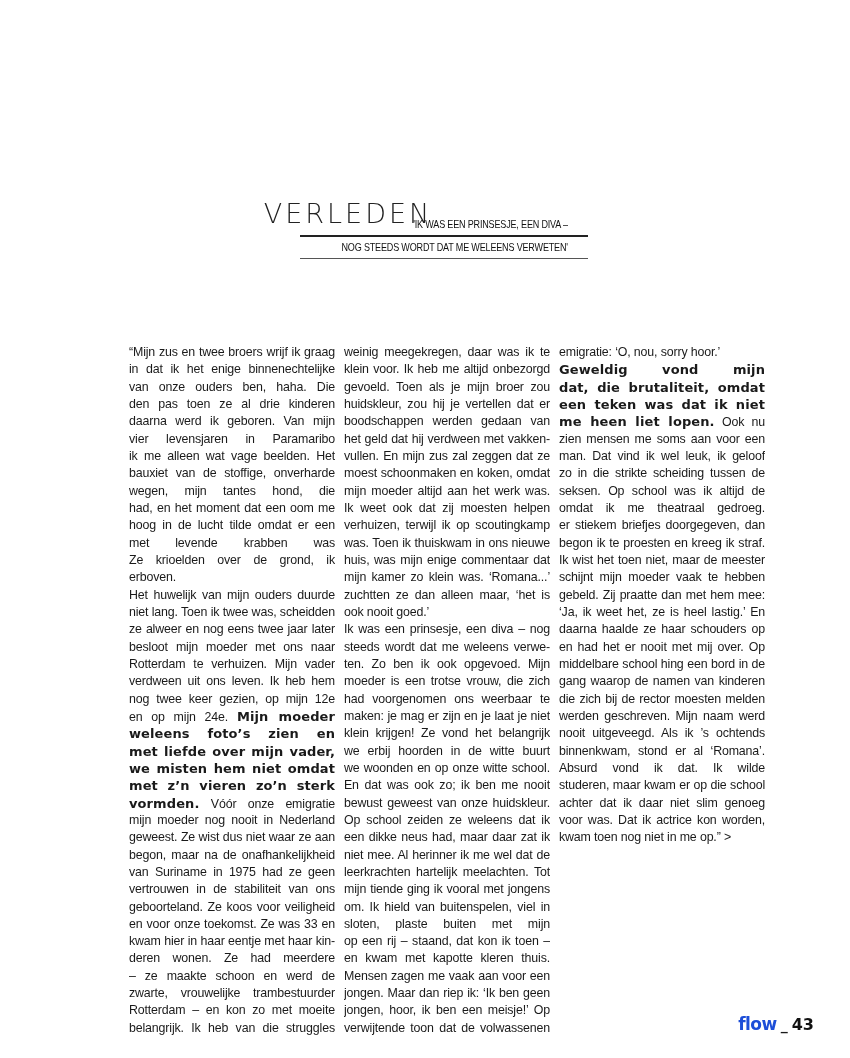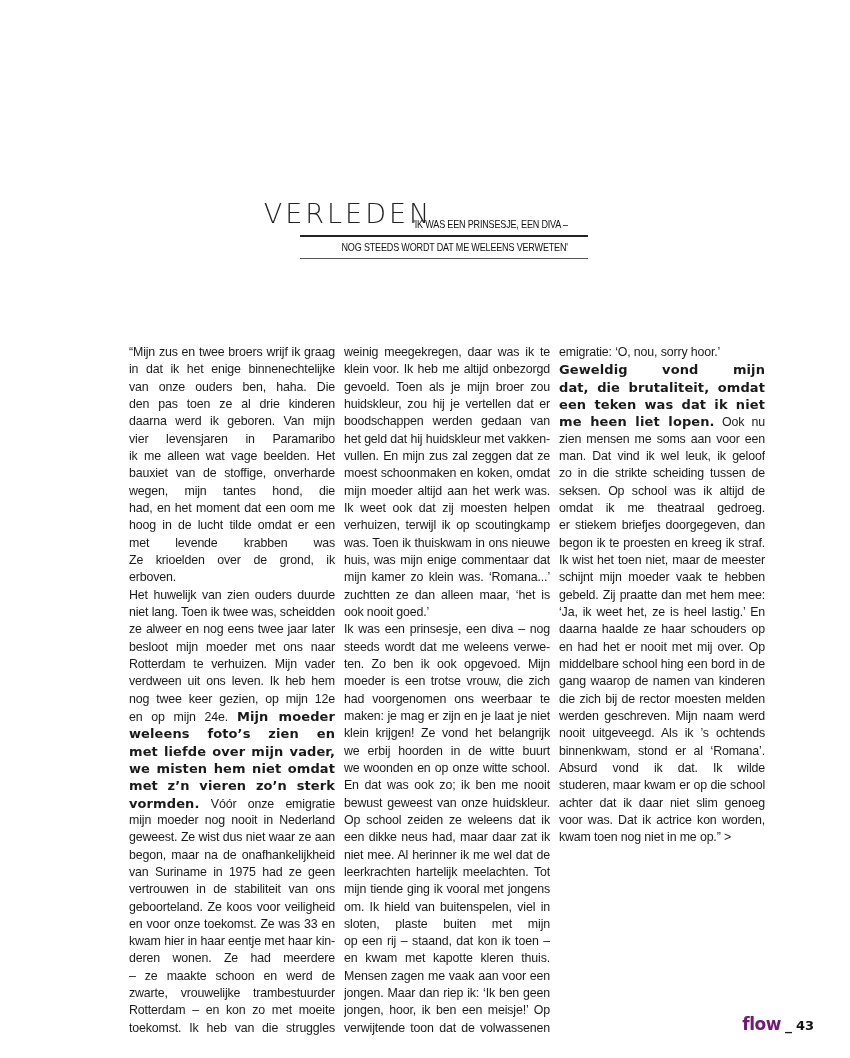--- a/index.html
+++ b/index.html
@@ -11,23 +11,23 @@
   .pull { position: absolute; left: 300px; width: 288px; top: 214px; text-align: right; }
   .pull .ln { font-family: "Liberation Sans", sans-serif; font-size: 10.5px; letter-spacing: -0.2px;
               line-height: 21px; height: 21px; color: #111; transform: scaleX(0.86); }
   .pull .rule { height: 1.5px; background: #222; }
   .pull .rule.grey { background: #555; }
   .col { position: absolute; top: 344px; width: 206px; font-size: 12.4px; line-height: 17.33px; }
   .col .line { white-space: nowrap; height: 17.33px; letter-spacing: -0.15px; }
   .col .line.j { text-align: justify; text-align-last: justify; white-space: normal; overflow: hidden; }
   .b { font-family: "DejaVu Sans", sans-serif; font-weight: bold; font-size: 13px; letter-spacing: 0.1px; }
   .footer { position: absolute; right: 36px; top: 1014px; display: flex; align-items: baseline; gap: 4px; }
-  .logo { font-family: "DejaVu Sans", sans-serif; font-weight: bold; font-size: 17px; letter-spacing: -0.5px; color: #701a75; }
+  .logo { font-family: "DejaVu Sans", sans-serif; font-weight: bold; font-size: 17px; letter-spacing: -0.5px; color: #1d4ed8; }
   .logo-dash { font-family: "DejaVu Sans", sans-serif; font-weight: bold; font-size: 14px; }
-  .pagenum { font-family: "DejaVu Sans", sans-serif; font-weight: bold; font-size: 13px; color: #111; }
+  .pagenum { font-family: "DejaVu Sans", sans-serif; font-weight: bold; font-size: 16px; color: #111; }
 </style>
 </head>
 <body>
 
 <div class="title">VERLEDEN</div>
 
 <div class="pull">
   <div class="ln">'IK WAS EEN PRINSESJE, EEN DIVA –</div>
   <div class="rule"></div>
   <div class="ln">NOG STEEDS WORDT DAT ME WELEENS VERWETEN'</div>
@@ -43,21 +43,21 @@
       <div class="line j"><span>daarna werd ik geboren. Van mijn eerste</span></div>
       <div class="line j"><span>vier levensjaren in Paramaribo herinner</span></div>
       <div class="line j"><span>ik me alleen wat vage beelden. Het rode</span></div>
       <div class="line j"><span>bauxiet van de stoffige, onverharde</span></div>
       <div class="line j"><span>wegen, mijn tantes hond, die gezwellen</span></div>
       <div class="line j"><span>had, en het moment dat een oom me</span></div>
       <div class="line j"><span>hoog in de lucht tilde omdat er een zak</span></div>
       <div class="line j"><span>met levende krabben was uitgescheurd.</span></div>
       <div class="line j"><span>Ze krioelden over de grond, ik bungelde</span></div>
       <div class="line"><span>erboven.</span></div>
-      <div class="line j"><span>Het huwelijk van zien ouders duurde</span></div>
+      <div class="line j"><span>Het huwelijk van mijn ouders duurde</span></div>
       <div class="line j"><span>niet lang. Toen ik twee was, scheidden</span></div>
       <div class="line j"><span>ze alweer en nog eens twee jaar later</span></div>
       <div class="line j"><span>besloot mijn moeder met ons naar</span></div>
       <div class="line j"><span>Rotterdam te verhuizen. Mijn vader</span></div>
       <div class="line j"><span>verdween uit ons leven. Ik heb hem</span></div>
       <div class="line j"><span>nog twee keer gezien, op mijn 12e</span></div>
       <div class="line j"><span>en op mijn 24e. </span><span class="b">Mijn moeder liet</span></div>
       <div class="line j"><span class="b">weleens foto’s zien en sprak</span></div>
       <div class="line j"><span class="b">met liefde over mijn vader, maar</span></div>
       <div class="line j"><span class="b">we misten hem niet omdat we</span></div>
@@ -68,29 +68,29 @@
       <div class="line j"><span>begon, maar na de onafhankelijkheid</span></div>
       <div class="line j"><span>van Suriname in 1975 had ze geen</span></div>
       <div class="line j"><span>vertrouwen in de stabiliteit van ons</span></div>
       <div class="line j"><span>geboorteland. Ze koos voor veiligheid</span></div>
       <div class="line j"><span>en voor onze toekomst. Ze was 33 en</span></div>
       <div class="line j"><span>kwam hier in haar eentje met haar kin-</span></div>
       <div class="line j"><span>deren wonen. Ze had meerdere banen</span></div>
       <div class="line j"><span>– ze maakte schoon en werd de eerste</span></div>
       <div class="line j"><span>zwarte, vrouwelijke trambestuurder van</span></div>
       <div class="line j"><span>Rotterdam – en kon zo met moeite</span></div>
-      <div class="line j"><span>toekomst. Ik heb van die struggles</span></div>
+      <div class="line j"><span>belangrijk. Ik heb van die struggles</span></div>
     </div>
     <div class="col" style="left: 344px;">
       <div class="line j"><span>weinig meegekregen, daar was ik te</span></div>
       <div class="line j"><span>klein voor. Ik heb me altijd onbezorgd</span></div>
       <div class="line j"><span>gevoeld. Toen als je mijn broer zou</span></div>
       <div class="line j"><span>huidskleur, zou hij je vertellen dat er</span></div>
       <div class="line j"><span>boodschappen werden gedaan van</span></div>
-      <div class="line j"><span>het geld dat hij huidskleur met vakken-</span></div>
+      <div class="line j"><span>het geld dat hij verdween met vakken-</span></div>
       <div class="line j"><span>vullen. En mijn zus zal zeggen dat ze</span></div>
       <div class="line j"><span>moest schoonmaken en koken, omdat</span></div>
       <div class="line j"><span>mijn moeder altijd aan het werk was.</span></div>
       <div class="line j"><span>Ik weet ook dat zij moesten helpen</span></div>
       <div class="line j"><span>verhuizen, terwijl ik op scoutingkamp</span></div>
       <div class="line j"><span>was. Toen ik thuiskwam in ons nieuwe</span></div>
       <div class="line j"><span>huis, was mijn enige commentaar dat</span></div>
       <div class="line j"><span>mijn kamer zo klein was. ‘Romana...’</span></div>
       <div class="line j"><span>zuchtten ze dan alleen maar, ‘het is</span></div>
       <div class="line"><span>ook nooit goed.’</span></div>

